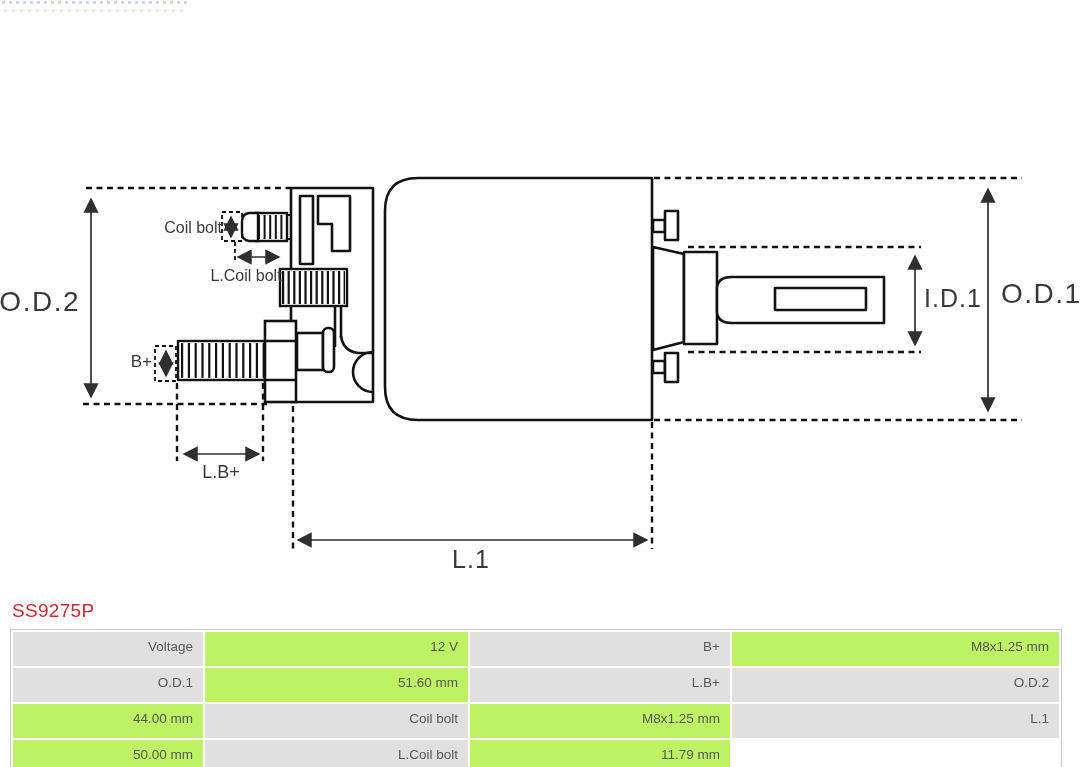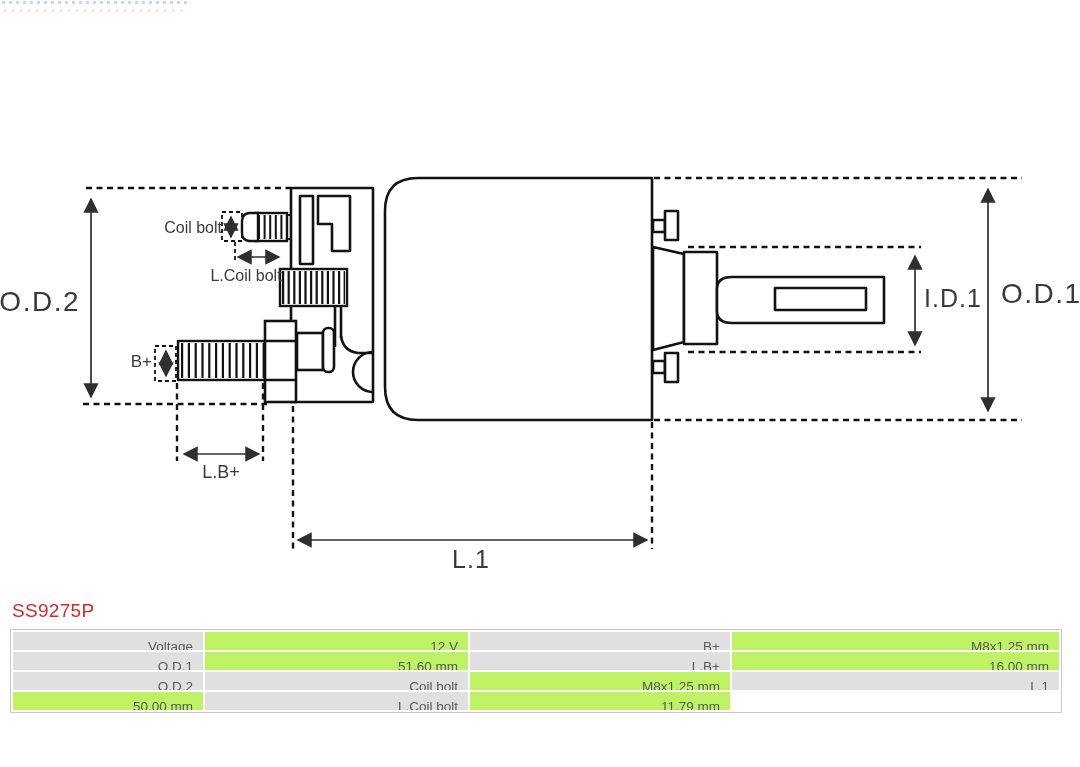--- a/index.html
+++ b/index.html
@@ -24,21 +24,21 @@
   .part-number{
     position:absolute;left:12px;top:600px;
     font-size:19px;font-weight:400;color:#cb2b30;letter-spacing:.3px;
   }
   .spec-table{
     position:absolute;left:10px;top:629px;width:1052px;box-sizing:border-box;
     border:1px solid #c9c9c9;background:#ffffff;padding:2px;
     display:grid;grid-template-columns:190px 263px 260px 1fr;gap:2px;
   }
   .spec-table .cell{
-    height:18px;line-height:30px;font-size:13.5px;color:#58585a;
+    height:34px;line-height:30px;font-size:13.5px;color:#58585a;
     text-align:right;padding-right:10px;box-sizing:border-box;overflow:hidden;
   }
   .spec-table .label{background:#e0e0e0;}
   .spec-table .value{background:#bef264;}
 </style>
 </head>
 <body>
 
 <div class="stage">
 
@@ -147,23 +147,23 @@
   <div class="spec-table">
 
     <div class="cell label">Voltage</div>
     <div class="cell value">12 V</div>
     <div class="cell label">B+</div>
     <div class="cell value">M8x1.25 mm</div>
 
     <div class="cell label">O.D.1</div>
     <div class="cell value">51.60 mm</div>
     <div class="cell label">L.B+</div>
-    <div class="cell value">16.00 mm</div>
 
     <div class="cell label">O.D.2</div>
+    <div class="cell value">44.00 mm</div>
     <div class="cell label">Coil bolt</div>
     <div class="cell value">M8x1.25 mm</div>
 
     <div class="cell label">L.1</div>
     <div class="cell value">50.00 mm</div>
     <div class="cell label">L.Coil bolt</div>
     <div class="cell value">11.79 mm</div>
   </div>
 
 </div>

